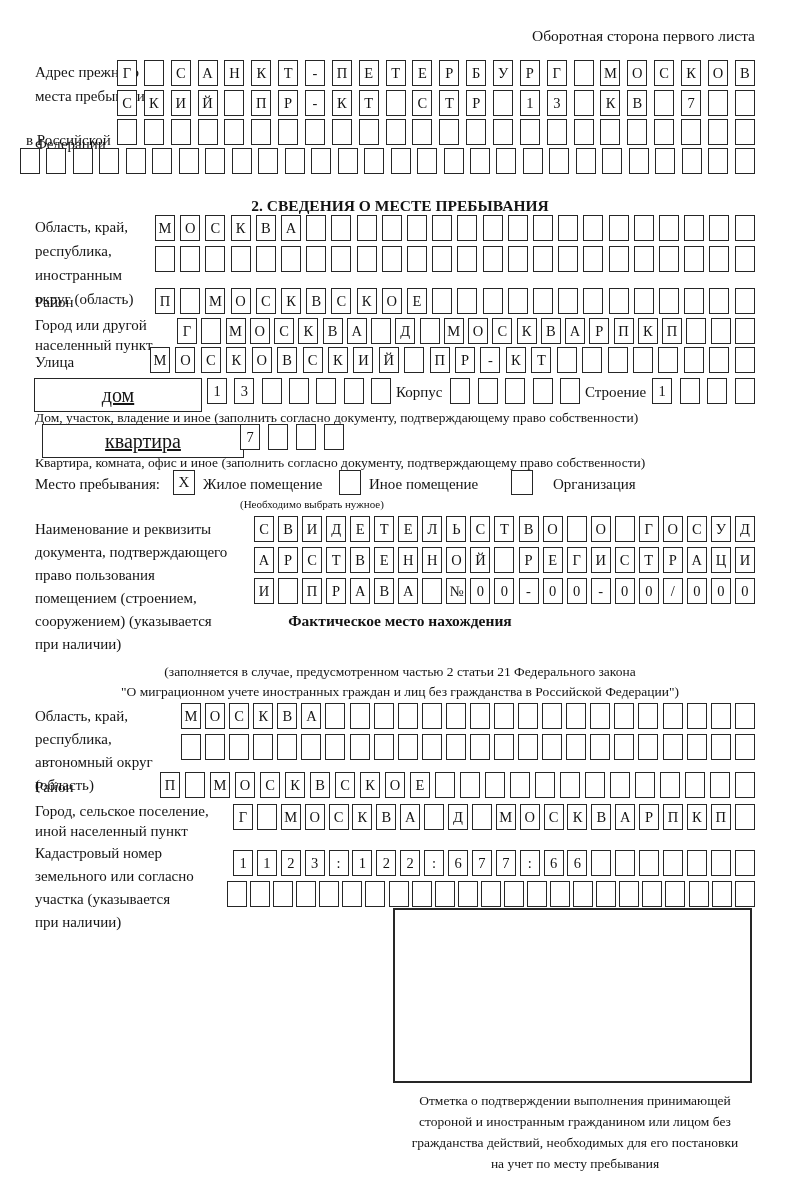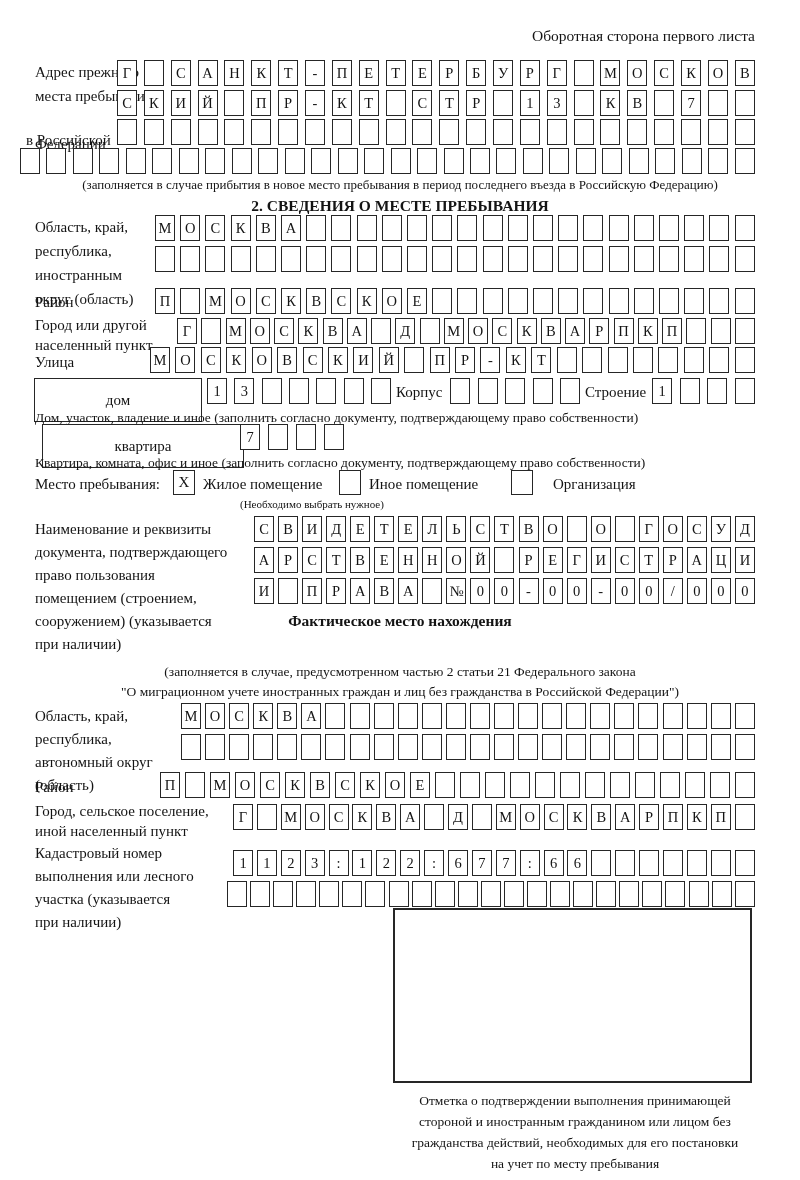--- a/index.html
+++ b/index.html
@@ -15,21 +15,21 @@
   .boxrow{position:absolute;display:flex;justify-content:space-between;}
   .cb{
     flex:0 0 20px;width:20px;height:26px;box-sizing:border-box;
     border:1.6px solid #262626;background:#fff;
     display:flex;align-items:center;justify-content:center;
     font-size:14.5px;line-height:1;
   }
   .namebox{
     position:absolute;box-sizing:border-box;border:1.6px solid #262626;
     display:flex;align-items:center;justify-content:center;
-    font-size:15px;height:44px;background:#fff;
+    font-size:20px;height:34px;background:#fff;text-decoration:underline;
   }
   .chk{
     position:absolute;width:22px;height:25px;box-sizing:border-box;
     border:1.6px solid #262626;display:flex;align-items:center;justify-content:center;
     font-size:15px;background:#fff;
   }
   .bigrect{position:absolute;border:2px solid #262626;box-sizing:border-box;background:#fff;}
   .footcap{position:absolute;text-align:center;font-size:13.5px;line-height:21px;}
 </style>
 </head>
@@ -146,21 +146,20 @@
       <span class="cb"></span>
       <span class="cb"></span>
       <span class="cb"></span>
       <span class="cb"></span>
       <span class="cb"></span>
       <span class="cb"></span>
       <span class="cb"></span>
       <span class="cb"></span>
       <span class="cb"></span>
     </div>
-  <div class="capc" style="top:177px;">(заполняется в случае прибытия в новое место пребывания в период последнего въезда в Российскую Федерацию)</div>
 
   <div class="title" style="top:197px;">2. СВЕДЕНИЯ О МЕСТЕ ПРЕБЫВАНИЯ</div>
 
   <div>
     <div class="lbl" style="left:35px;top:215px;">Область, край,</div>
     <div class="lbl" style="left:35px;top:239px;">республика,</div>
     <div class="lbl" style="left:35px;top:263px;">иностранным</div>
     <div class="lbl" style="left:35px;top:287px;">округ (область)</div>
   </div>
   <div class="boxrow" style="left:155px;top:215px;width:600px;">
@@ -541,21 +540,21 @@
       <span class="cb">А</span>
       <span class="cb">Р</span>
       <span class="cb">П</span>
       <span class="cb">К</span>
       <span class="cb">П</span>
       <span class="cb"></span>
     </div>
 
   <div>
     <div class="lbl" style="left:35px;top:841px;">Кадастровый номер</div>
-    <div class="lbl" style="left:35px;top:864px;">выполнения или лесного</div>
+    <div class="lbl" style="left:35px;top:864px;">земельного или согласно</div>
     <div class="lbl" style="left:35px;top:887px;">участка (указывается</div>
     <div class="lbl" style="left:35px;top:910px;">при наличии)</div>
   </div>
   <div class="boxrow" style="left:233px;top:850px;width:522px;">
       <span class="cb">1</span>
       <span class="cb">1</span>
       <span class="cb">2</span>
       <span class="cb">3</span>
       <span class="cb">:</span>
       <span class="cb">1</span>

